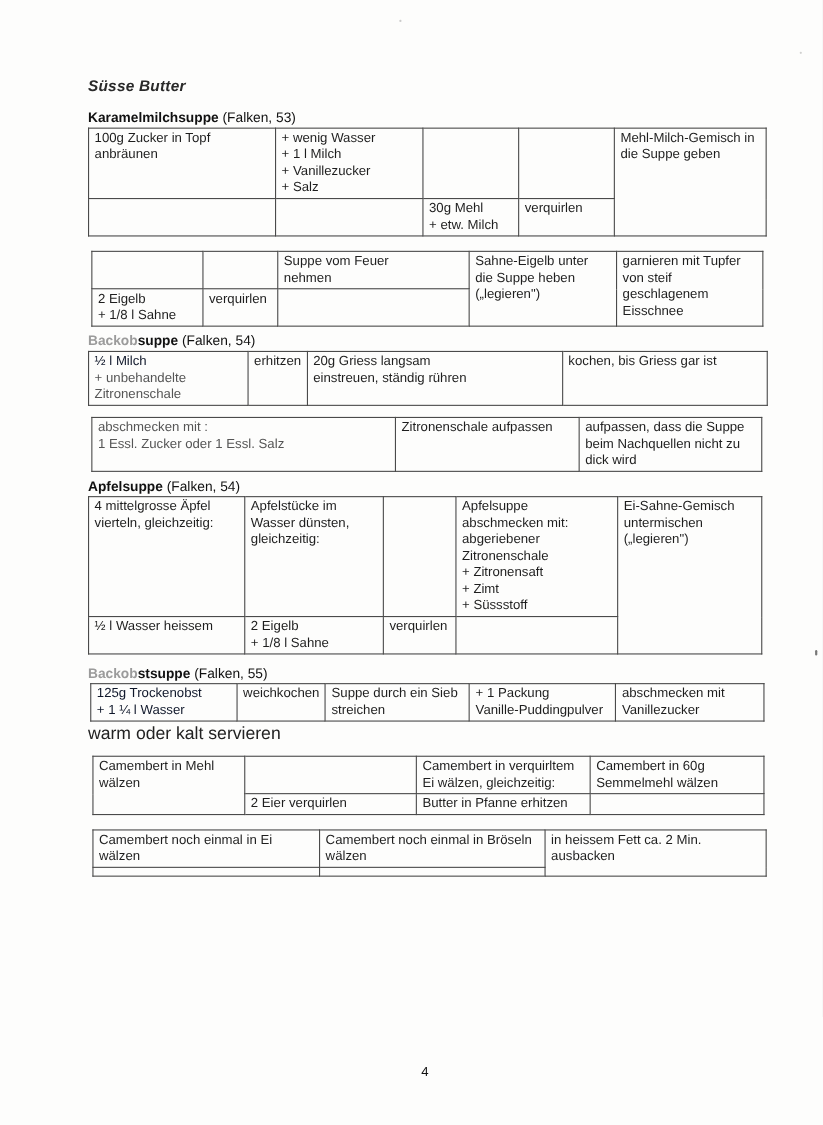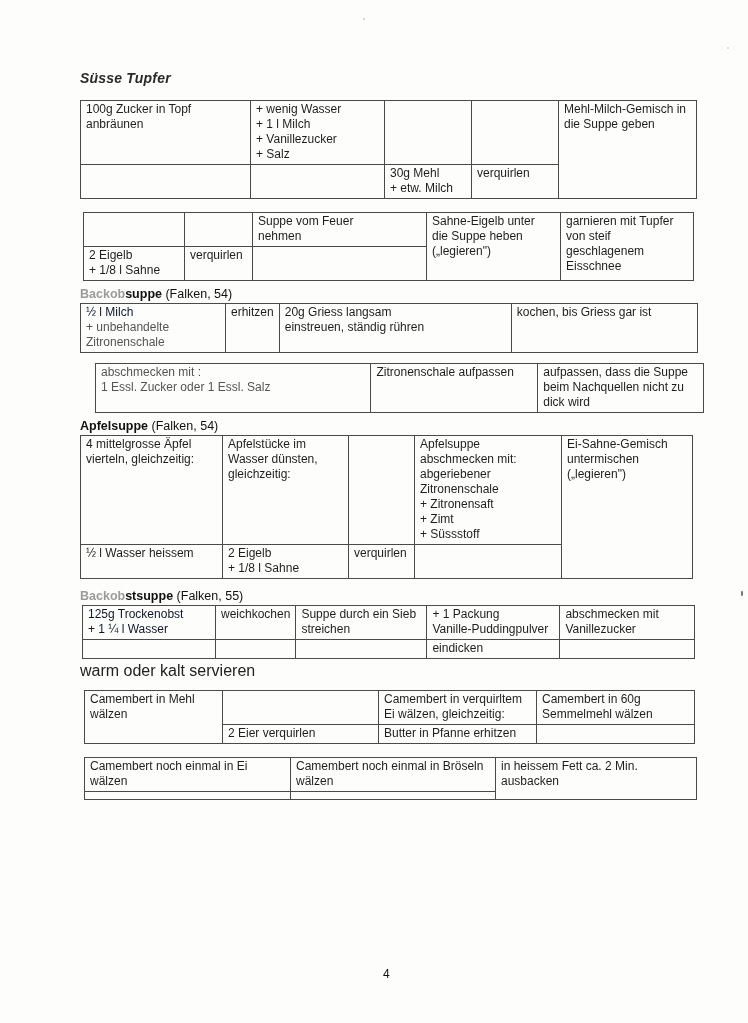--- a/index.html
+++ b/index.html
@@ -59,23 +59,24 @@
 </head>
 <body>
 
 <div class="page">
   <span class="speck s1"></span>
   <span class="speck s2"></span>
   <span class="speck s3"></span>
 
   <div class="content">
 
-    <p class="doc-title">Süsse Tupfer</p>
+    <p class="doc-title">Süsse Butter</p>
 
     <div>
+      <p class="recipe-heading"><span class="rname">Karamelmilchsuppe</span> <span class="rsource">(Falken, 53)</span></p>
 
       <table class="tbl">
         <colgroup>
             <col style="width:170px">
             <col style="width:134px">
             <col style="width:87px">
             <col style="width:87px">
             <col style="width:138px">
           </colgroup>
         <tbody>
@@ -147,21 +148,21 @@
             <tr style="height:33px">
           <td class="stack"><span class="txt-faded">½ l Milch</span><span class="txt-dim">+ unbehandelte Zitronenschale</span></td>
           <td>erhitzen</td>
           <td>20g Griess langsam
 einstreuen, ständig rühren</td>
           <td>kochen, bis Griess gar ist</td>
         </tr>
       </tbody>
         </table>
 
-      <table class="tbl mt10" style="margin-left:15px">
+      <table class="tbl mt10" style="margin-left:3px">
         <colgroup>
             <col style="width:276px">
             <col style="width:167px">
             <col style="width:166px">
           </colgroup>
         <tbody>
             <tr style="height:49px">
           <td class="txt-dim">abschmecken mit :
 1 Essl. Zucker oder 1 Essl. Salz</td>
           <td>Zitronenschale aufpassen</td>
@@ -230,27 +231,20 @@
           <td class="txt-faded">125g Trockenobst
 + 1 ¼ l Wasser</td>
           <td>weichkochen</td>
           <td>Suppe durch ein Sieb
 streichen</td>
           <td>+ 1 Packung
 Vanille-Puddingpulver</td>
           <td>abschmecken mit
 Vanillezucker</td>
         </tr>
-        <tr style="height:15px">
-          <td></td>
-          <td></td>
-          <td></td>
-          <td>eindicken</td>
-          <td></td>
-        </tr>
       </tbody>
         </table>
       <p class="note-line">warm oder kalt servieren</p>
     </div>
 
     <div class="sec">
 
       <table class="tbl" style="margin-left:4px">
         <colgroup>
             <col style="width:138px">

